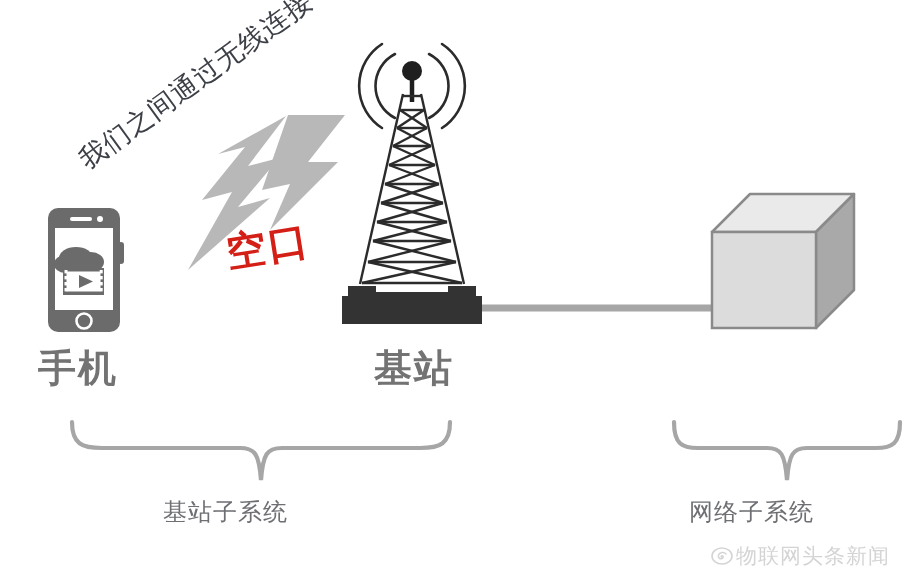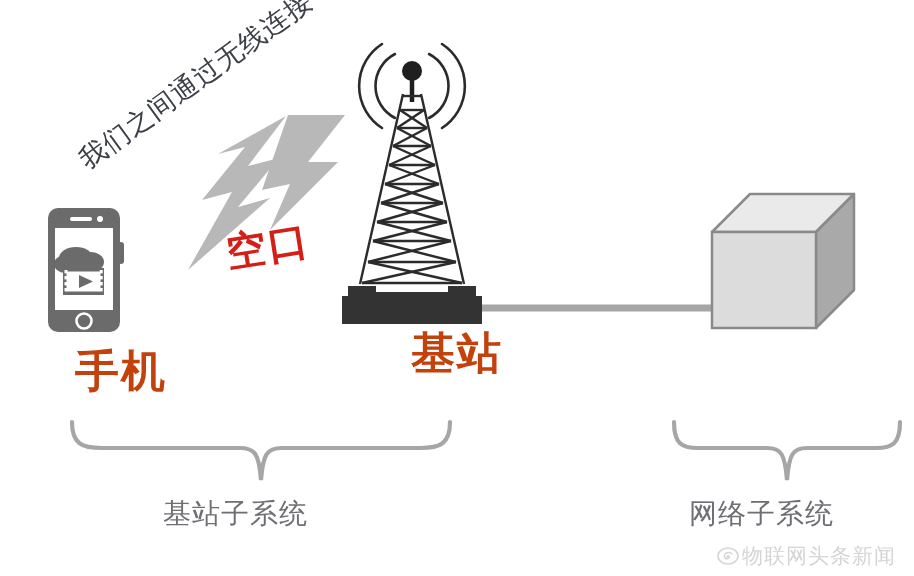--- a/index.html
+++ b/index.html
@@ -18,33 +18,32 @@
     background: #ffffff;
     overflow: hidden;
   }
   .abs { position: absolute; }
 
   
   .node-label {
     position: absolute;
     font-family: "DejaVu Sans", "Liberation Sans", sans-serif;
     font-weight: bold;
-    font-size: 44px;
-    color: #c2410c;
+    font-size: 38px;
+    color: #737373;
     letter-spacing: 2px;
     white-space: nowrap;
     line-height: 1;
-    margin-left: 37px;
   }
 
   
   .sub-label {
     position: absolute;
     font-family: "DejaVu Serif", "Liberation Serif", serif;
-    font-size: 28px;
+    font-size: 24px;
     color: #6d6f73;
     white-space: nowrap;
     line-height: 1;
     letter-spacing: 1px;
   }
 
   
   #wireless-note {
     position: absolute;
     left: 72px;
@@ -70,21 +69,21 @@
     font-size: 40px;
     font-weight: bold;
     color: #d41f16;
     white-space: nowrap;
     letter-spacing: 2px;
   }
 
   
   #watermark {
     position: absolute;
-    right: 18px;
+    right: 24px;
     bottom: 6px;
     display: flex;
     align-items: center;
     gap: 3px;
     opacity: 0.42;
   }
   #watermark .wm-text {
     font-family: "DejaVu Sans", "Liberation Sans", sans-serif;
     font-size: 21px;
     color: #9a9a9a;
@@ -203,21 +202,21 @@
   <svg class="abs" style="left:704px; top:186px;" width="160" height="150" viewBox="0 0 160 150">
 
     <polygon points="8,46 46,8 150,8 112,46" fill="#eaeaea" stroke="#8a8a8a" stroke-width="2.5" stroke-linejoin="round"></polygon>
 
     <polygon points="112,46 150,8 150,104 112,142" fill="#a9a9a9" stroke="#8a8a8a" stroke-width="2.5" stroke-linejoin="round"></polygon>
 
     <rect x="8" y="46" width="104" height="96" fill="#dcdcdc" stroke="#8a8a8a" stroke-width="2.5"></rect>
   </svg>
 
   <div class="node-label" style="left:38px; top:349px;">手机</div>
-  <div class="node-label" style="left:374px; top:331px;">基站</div>
+  <div class="node-label" style="left:374px; top:349px;">基站</div>
 
   <svg class="abs" style="left:66px; top:418px;" width="390" height="70" viewBox="0 0 390 70">
     <path d="M6,4 C6,26 16,30 36,30 L174,30 C189,30 193,36 195,62
              C197,36 201,30 216,30 L354,30 C374,30 384,26 384,4" fill="none" stroke="#a6a6a6" stroke-width="4.2" stroke-linecap="round"></path>
   </svg>
   <div class="sub-label" style="left:163px; top:500px;">基站子系统</div>
 
   <svg class="abs" style="left:668px; top:418px;" width="240" height="70" viewBox="0 0 240 70">
     <path d="M6,4 C6,26 14,30 30,30 L99,30 C113,30 117,36 119,62
              C121,36 125,30 139,30 L208,30 C224,30 232,26 232,4" fill="none" stroke="#a6a6a6" stroke-width="4.2" stroke-linecap="round"></path>

